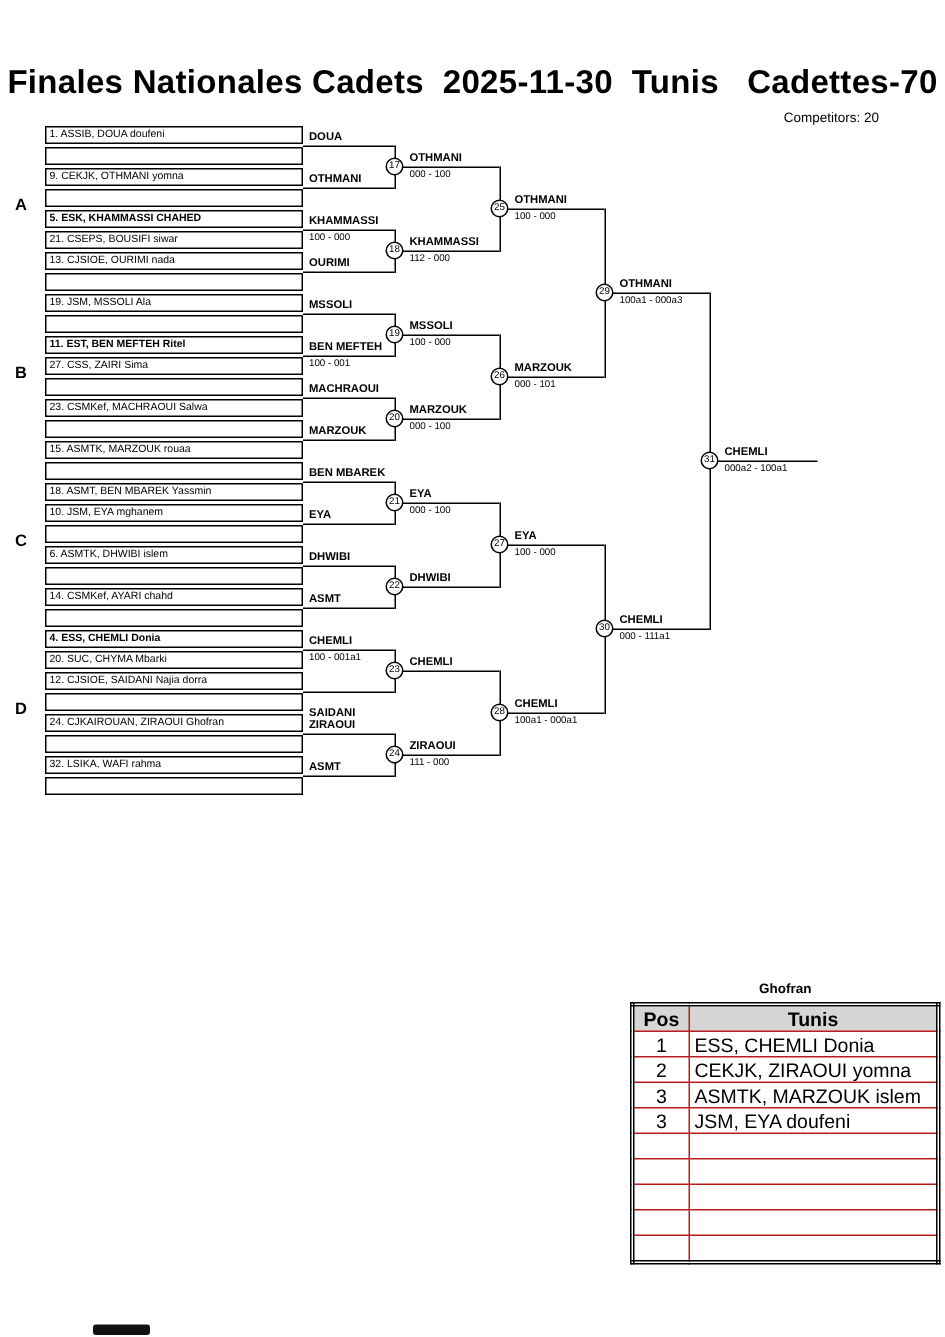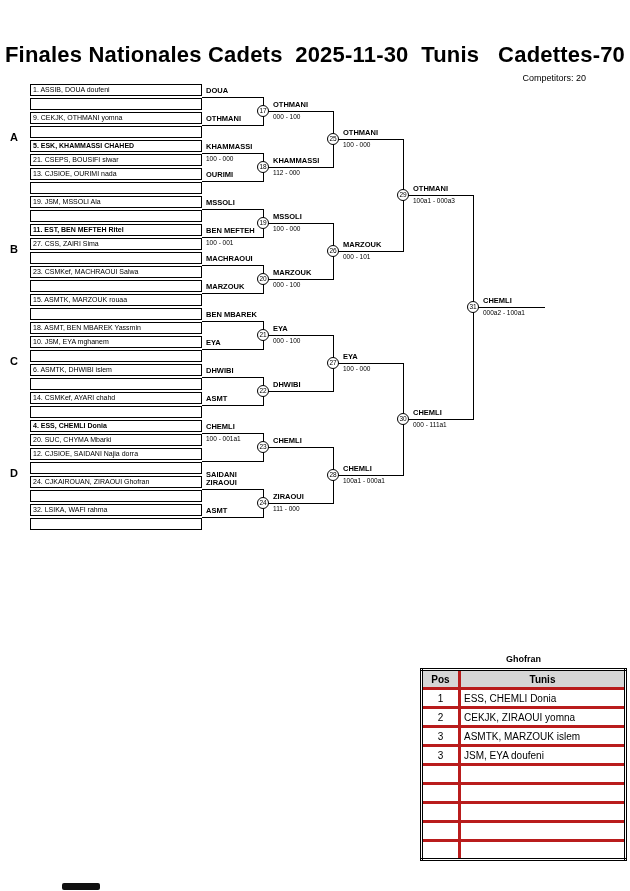--- a/index.html
+++ b/index.html
@@ -10,21 +10,21 @@
   .slot{position:absolute;left:30px;width:172px;height:12px;border:1px solid #000;box-sizing:border-box;background:#fff;font-size:7px;line-height:10px;padding:0 2px;white-space:nowrap;overflow:hidden}
   .slot.b{font-weight:bold}
   .ln{position:absolute;background:#000}
   .circle{position:absolute;width:12px;height:12px;box-sizing:border-box;border:1px solid #000;border-radius:50%;background:#fff;font-size:6.5px;line-height:10px;text-align:center;z-index:2}
   .wlab{position:absolute;font-size:7.5px;font-weight:bold;white-space:nowrap}
   .wlab.n{font-weight:bold}
   .score{position:absolute;font-size:6.5px;white-space:nowrap}
   #results{position:absolute;left:420px;top:654px;width:207px}
   #results-heading{font-size:9px;font-weight:bold;text-align:center;margin-bottom:4px}
   #results table{border-collapse:collapse;border:3px double #000;width:207px;table-layout:fixed}
-  #results th,#results td{border:3px solid #b91c1c;font-size:10px;height:16px;padding:0 3px;overflow:hidden;white-space:nowrap}
+  #results th,#results td{border:1px solid #b91c1c;font-size:13px;height:16px;padding:0 3px;overflow:hidden;white-space:nowrap}
   #results th{background:#d6d6d6;font-weight:bold;text-align:center}
   #results td.pos{text-align:center}
   #results col.c-pos{width:38px}
   #bottom-bar{position:absolute;left:62px;top:883px;width:38px;height:7px;background:#111;border-radius:2px}
 </style>
 </head>
 <body>
 
 <div id="page">
   <div id="title">Finales Nationales Cadets  2025-11-30  Tunis   Cadettes-70</div>

